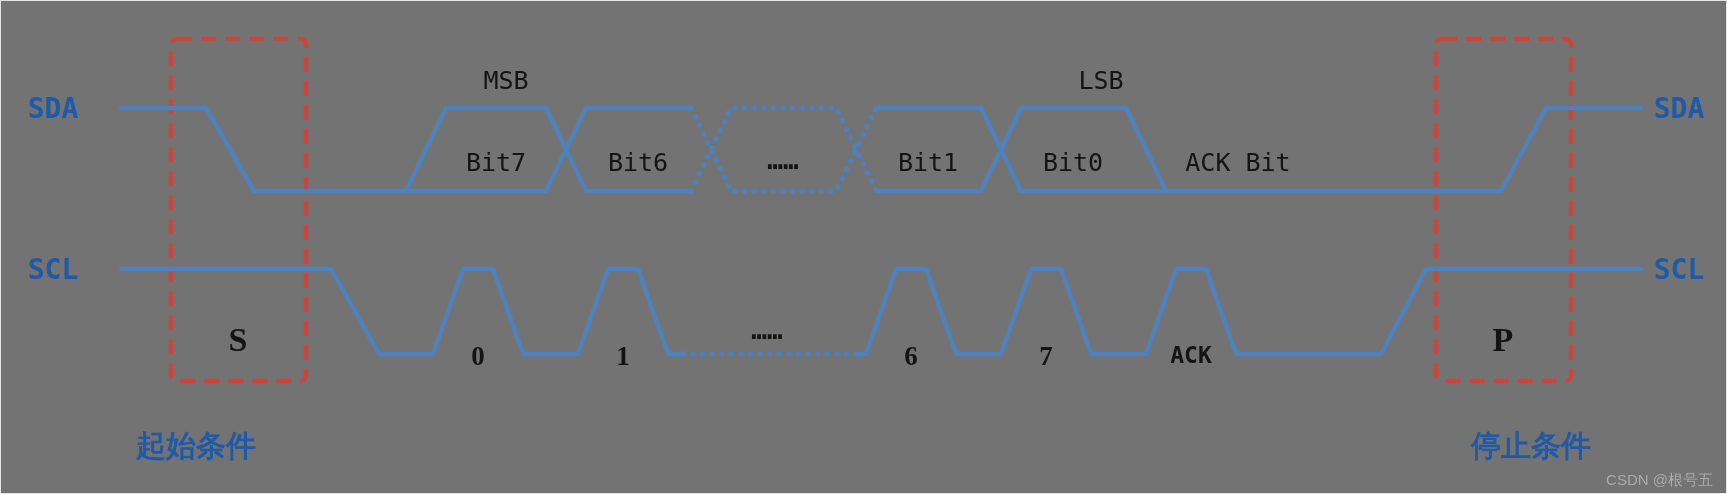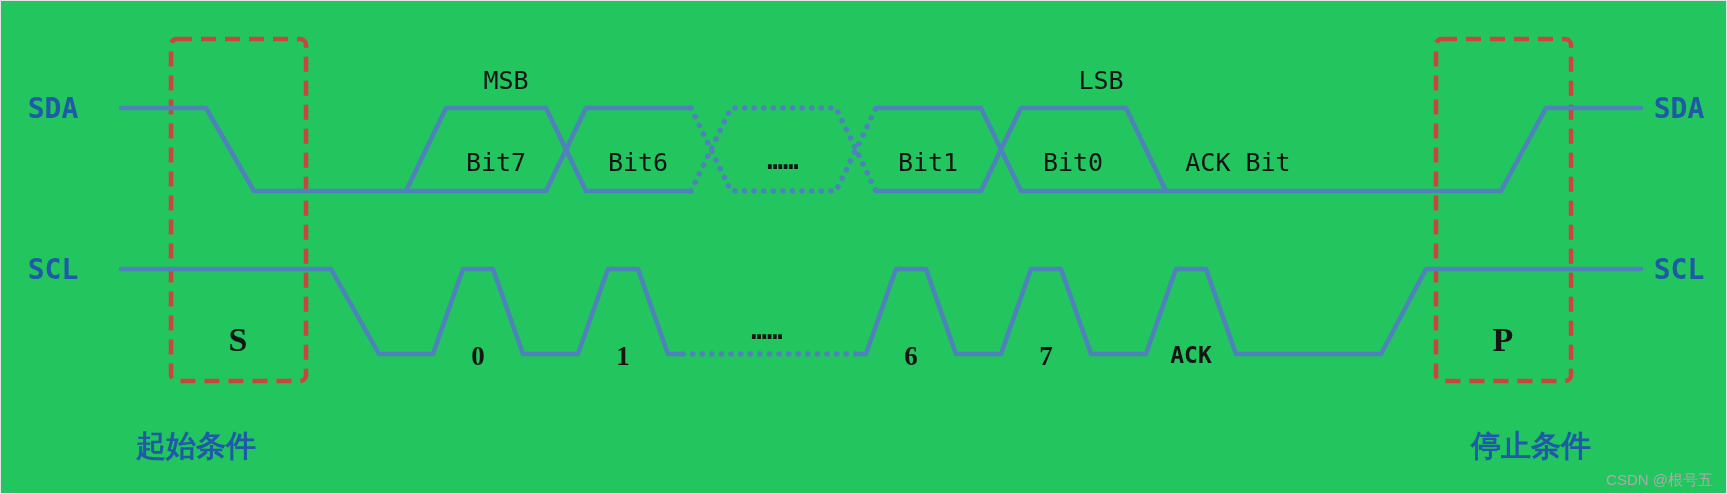--- a/index.html
+++ b/index.html
@@ -5,21 +5,21 @@
   html, body {
     margin: 0;
     padding: 0;
     background: #ffffff;
     font-family: "Liberation Sans", "DejaVu Sans", sans-serif;
   }
   .canvas {
     position: relative;
     width: 1727px;
     height: 494px;
-    background: #22c55e;
+    background: #737373;
     border: 1px solid #e4e4e4;
     box-sizing: border-box;
     overflow: hidden;
   }
   svg { display: block; }
   .wave {
     fill: none;
     stroke: var(--wave, #4F81BD);
     stroke-width: 4.5;
     stroke-linejoin: round;

